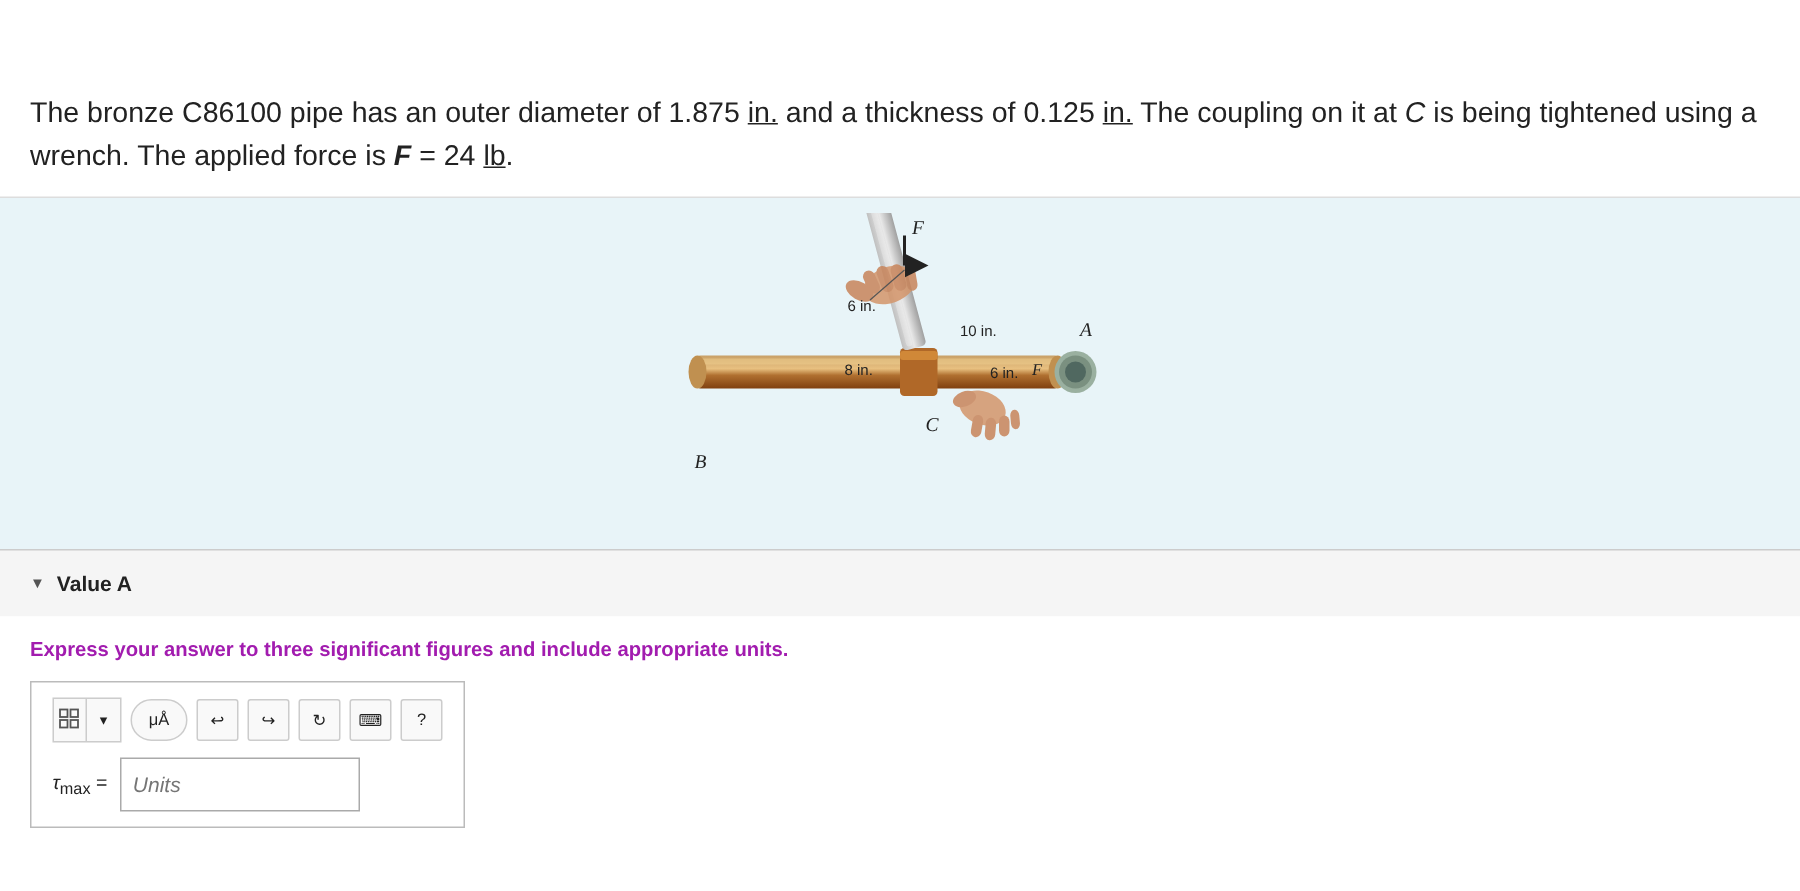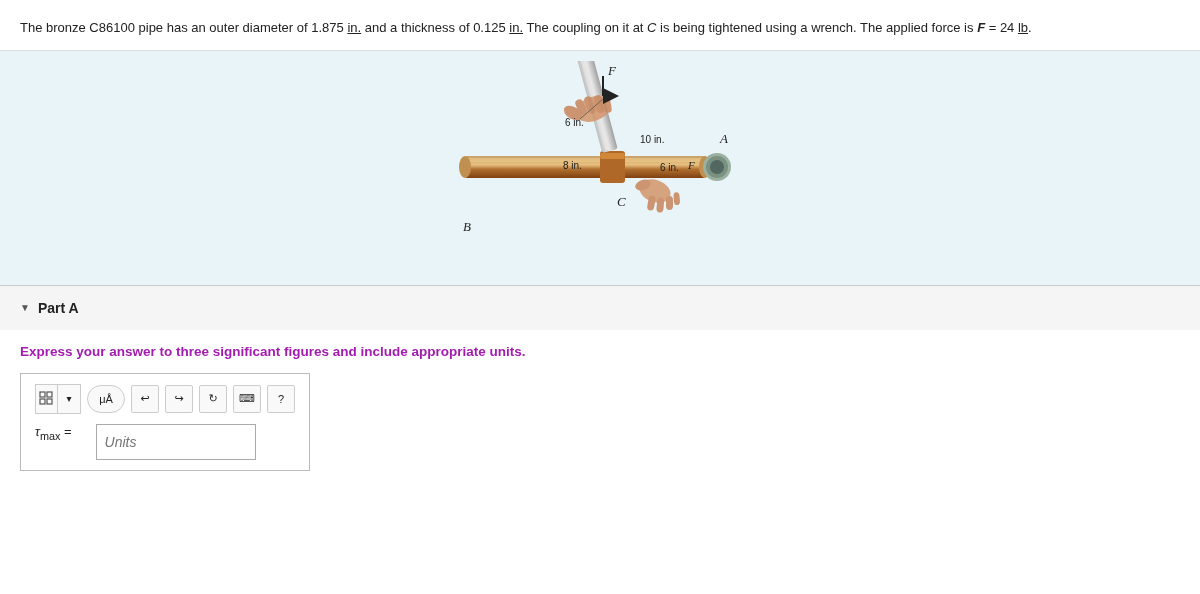--- a/index.html
+++ b/index.html
@@ -7,23 +7,24 @@
       font-family: Arial, sans-serif;
       font-size: 14px;
       background: #fff;
       color: #222;
       width: 1200px;
       min-height: 594px;
     }
 
     .problem-text {
       padding: 18px 20px 12px 20px;
-      font-size: 13px;
+      font-size: 19px;
       line-height: 1.5;
       border-bottom: 1px solid #ddd;
+      margin-top: 44px;
     }
 
     .part-section {
       padding: 14px 20px;
       border-top: 1px solid #ccc;
       background: #f5f5f5;
     }
 
     .part-label {
       display: flex;
@@ -111,21 +112,22 @@
       font-size: 10px;
       cursor: pointer;
     }
 
     .toolbar-icon-pair .tb-half:first-child {
       border-right: 1px solid #ccc;
     }
 
     .input-row {
       display: flex;
-      gap: 16px;
+      align-items: center;
+      gap: 0;
     }
 
     .tau-label {
       font-size: 13px;
       margin-right: 8px;
       white-space: nowrap;
     }
 
     .value-input {
       width: 140px;
@@ -262,21 +264,21 @@
 
     <text x="172" y="145" font-family="serif" font-style="italic" font-size="13" fill="#222">C</text>
 
     <text x="243" y="108" font-family="serif" font-style="italic" font-size="11" fill="#222">F</text>
   </svg>
 </div>
 
 <div class="part-section">
   <div class="part-label">
     <span class="chevron-icon">▼</span>
-    <span>Part A</span>
+    <span>Value A</span>
   </div>
 </div>
 
 <div class="answer-section">
   <p class="question-bold">Express your answer to three significant figures and include appropriate units.</p>
 
   <div class="input-box-container">
     
     <div class="toolbar">
 

